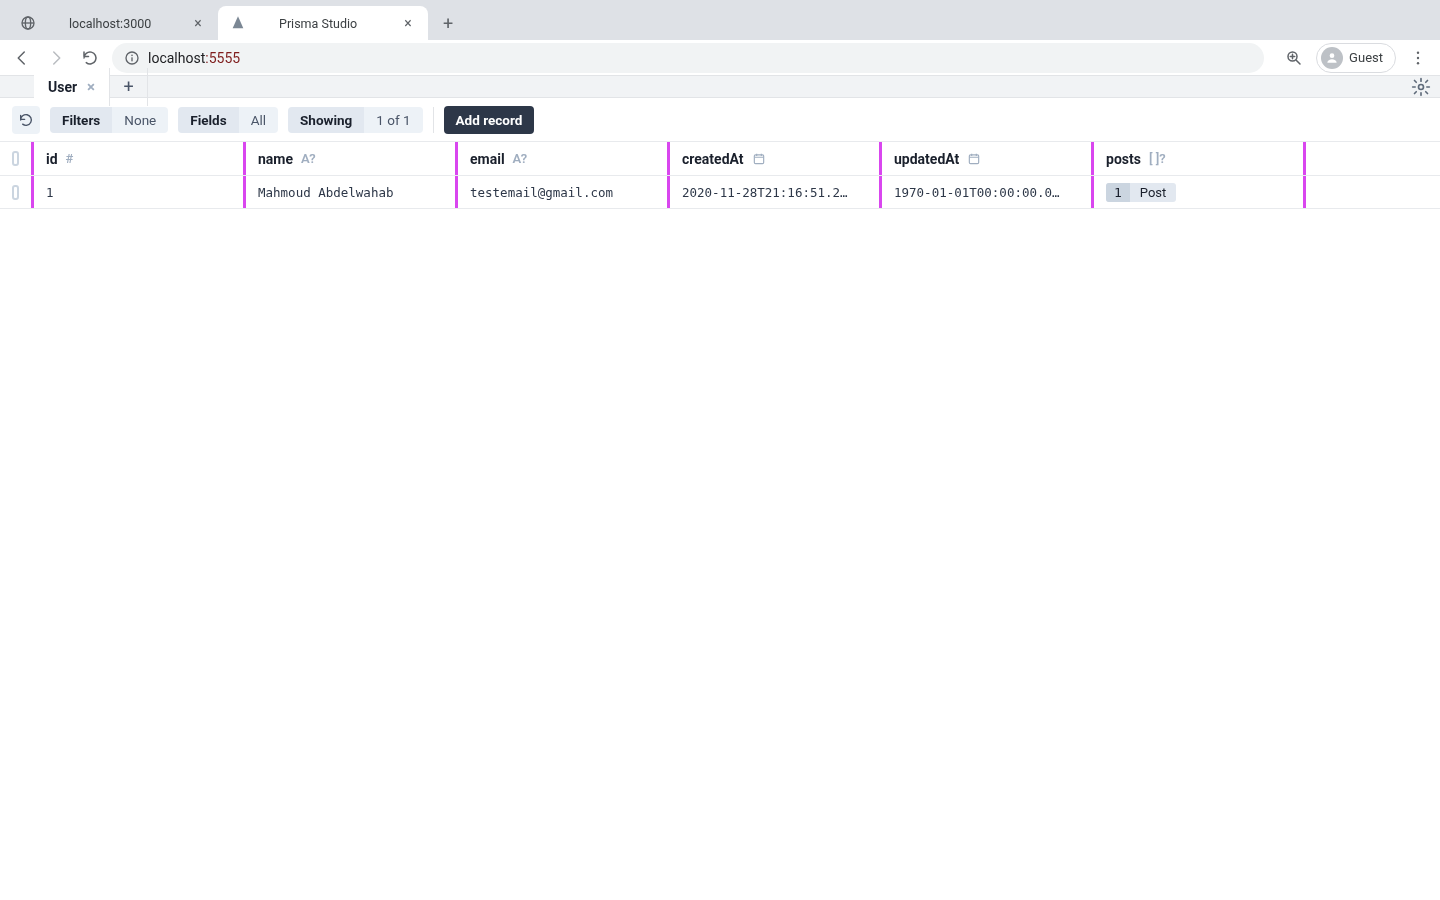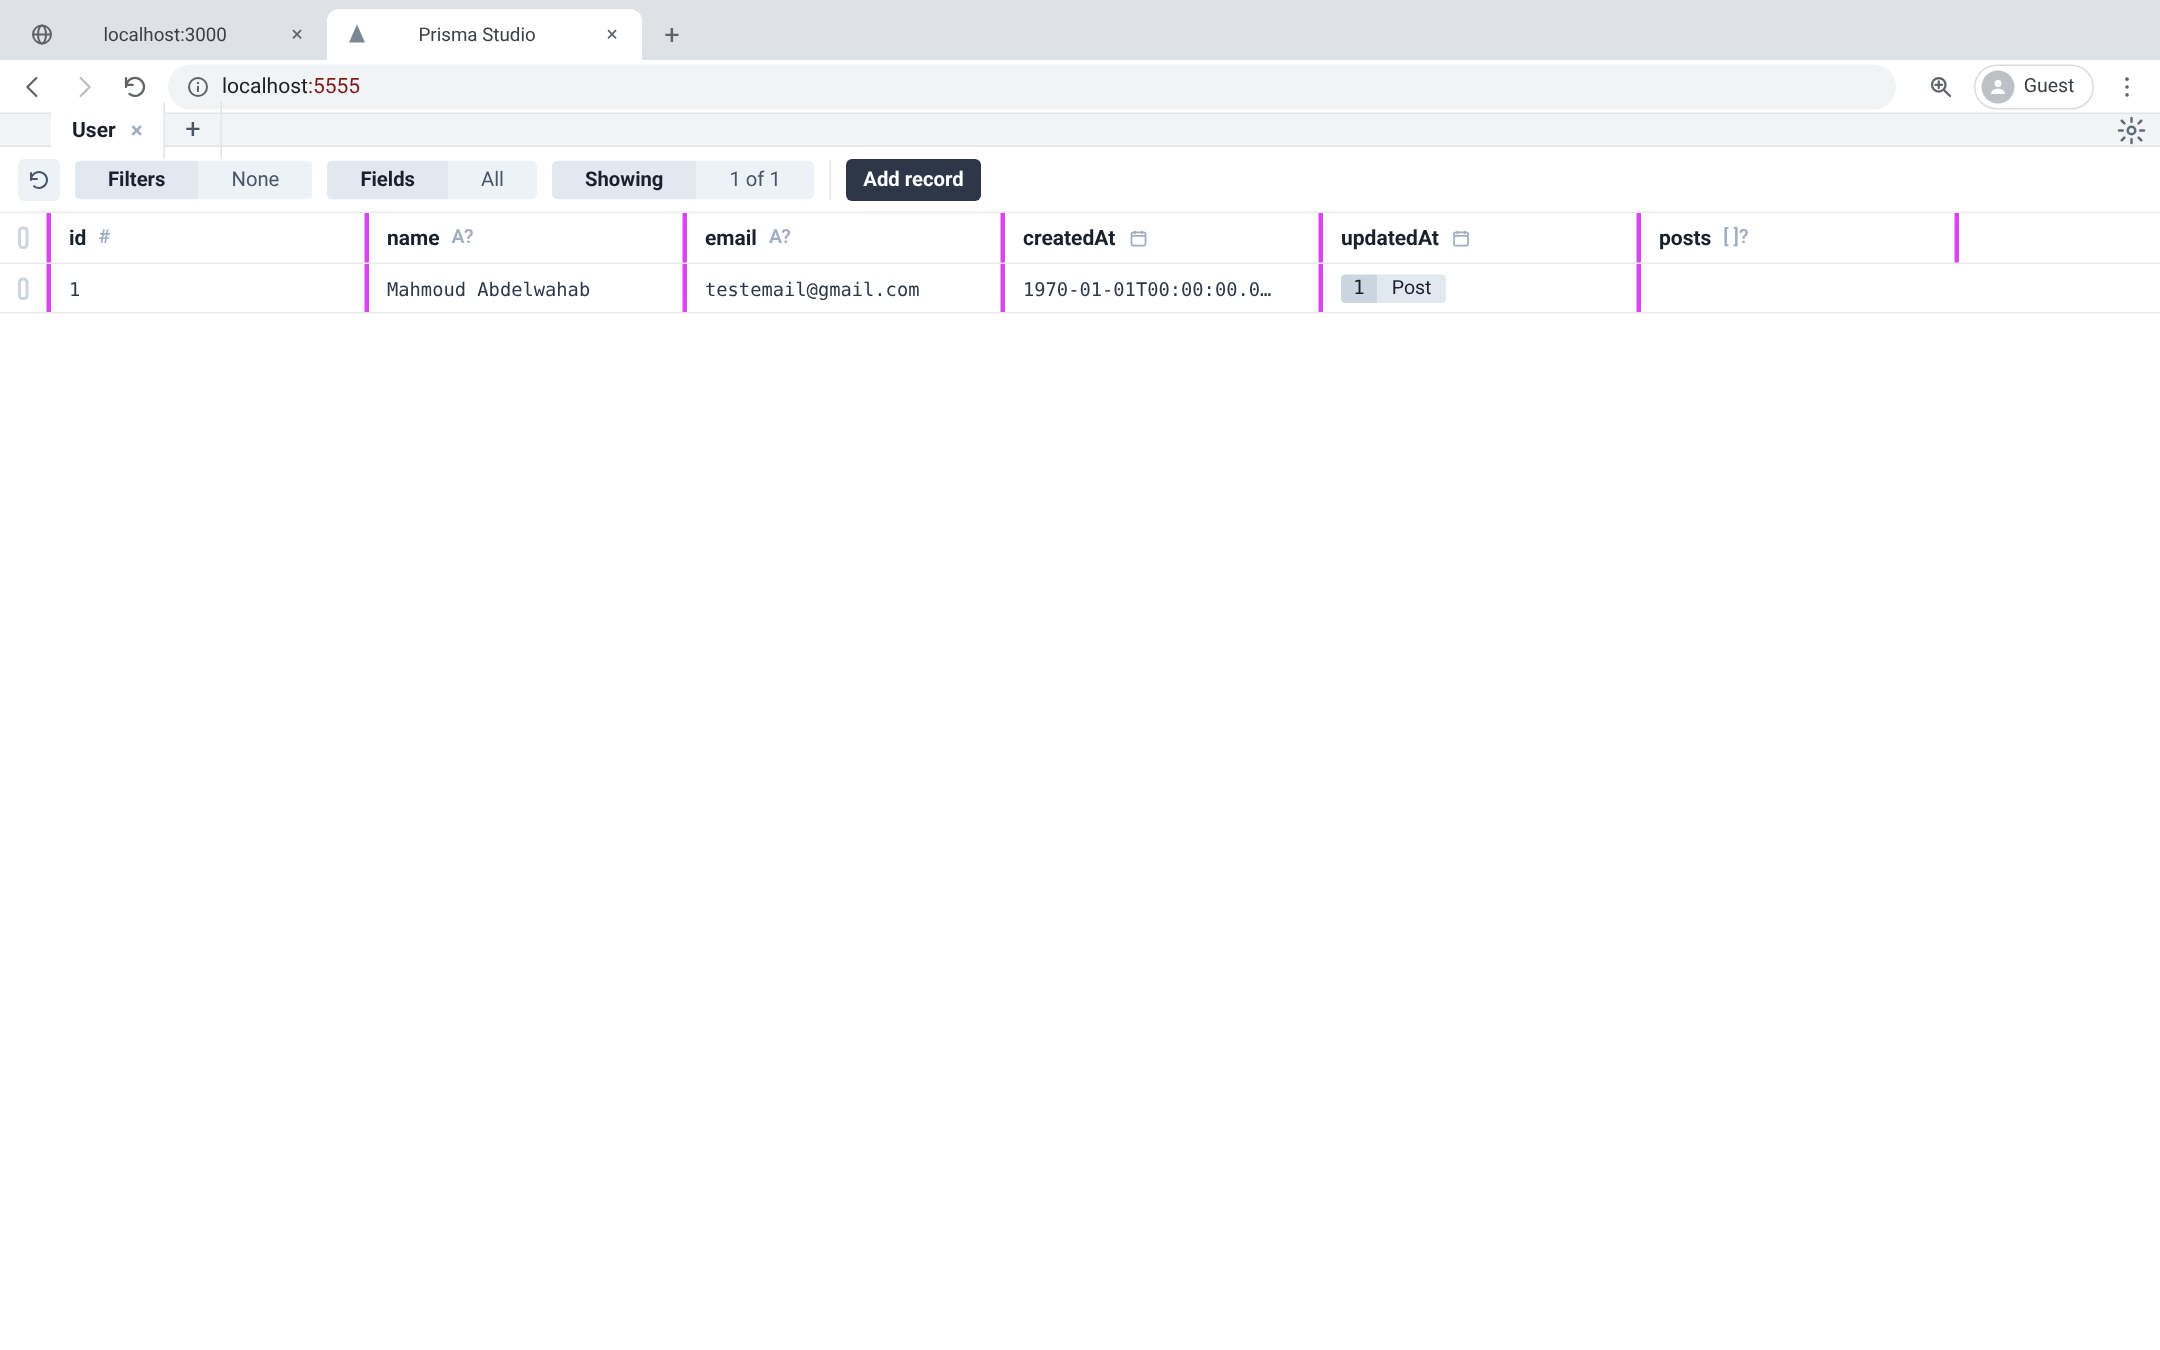--- a/index.html
+++ b/index.html
@@ -96,21 +96,21 @@
     height:44px; padding:0 12px; border-bottom:1px solid #e8eaed;
   }
   .icon-btn {
     width:28px; height:28px; border-radius:4px; background:#edf2f7;
     display:flex; align-items:center; justify-content:center; color:#4a5568;
   }
   .pill {
     display:flex; align-items:stretch; border-radius:4px; overflow:hidden;
     font-size:13.5px;
   }
-  .pill .seg { padding:5px 22px; }
+  .pill .seg { padding:5px 12px; }
   .pill .lab { background:#e2e8f0; font-weight:700; color:#1a202c; }
   .pill .val { background:#edf2f7; color:#4a5568; }
   .vdiv { width:1px; height:26px; background:#e2e4e7; }
   .add-record {
     background:#2d3748; color:#fff; font-weight:700; font-size:13.5px;
     padding:6px 12px; border-radius:4px;
   }
 
   
   .table { width:100%; }
@@ -312,20 +312,23 @@
         </div>
       <div class="cell col-id mono">
         <span class="ellipsis">1</span>
       </div>
       <div class="cell col-name mono">
         <span class="ellipsis">Mahmoud Abdelwahab</span>
       </div>
       <div class="cell col-email mono" style="justify-content:flex-start;">
         <span>testemail@gmail.com</span>
       </div>
+      <div class="cell col-created mono">
+        <span class="ellipsis">2020-11-28T21:16:51.2…</span>
+      </div>
       <div class="cell col-updated mono">
         <span class="ellipsis">1970-01-01T00:00:00.0…</span>
       </div>
       <div class="cell col-posts">
         <span class="relation-badge">
           <span class="count">1</span>
           <span class="label">Post</span>
         </span>
       </div>
     </div>

